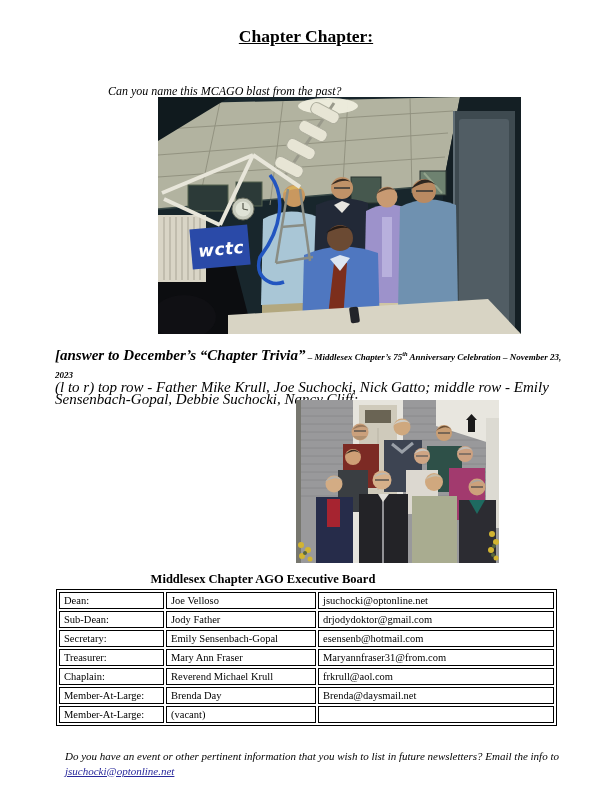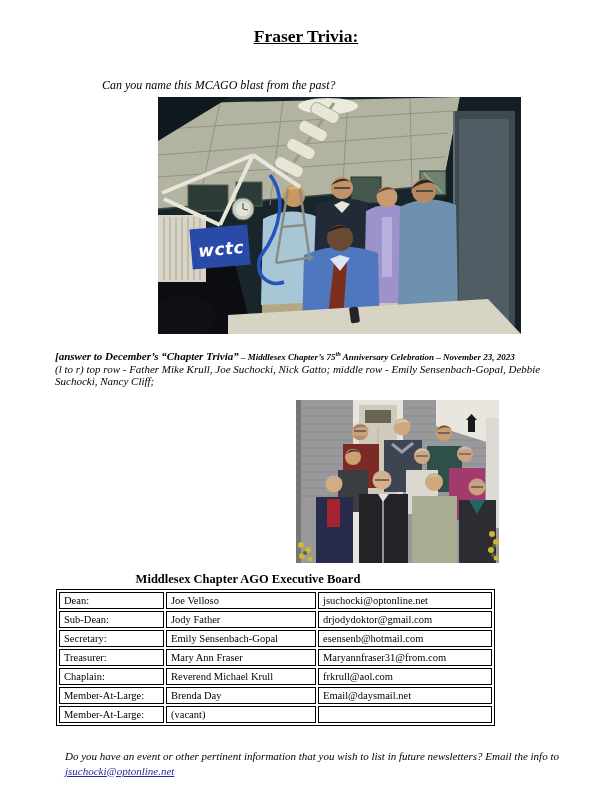--- a/index.html
+++ b/index.html
@@ -5,38 +5,38 @@
   html,body{margin:0;padding:0;background:#fff;}
   .page{
     position:relative;width:612px;height:792px;background:#ffffff;
     font-family:"Liberation Serif", serif;color:#000;overflow:hidden;
   }
   .title{
     position:absolute;top:26px;left:0;width:612px;text-align:center;
     font-size:17.5px;font-weight:bold;text-decoration:underline;margin:0;
   }
   .question{
-    position:absolute;left:92px;top:68px;margin:10px;
+    position:absolute;left:92px;top:68px;margin:16px;
     font-style:italic;font-size:12px;text-align:right;
   }
   .photo{position:absolute;line-height:0;}
   .photo1{left:158px;top:97px;width:363px;height:237px;}
   .photo2{left:296px;top:400px;width:203px;height:163px;}
   .caption{position:absolute;left:55px;top:346px;width:512px;}
   .caption p{margin:0;}
-  .cap-lead{font-size:11px;font-weight:bold;font-style:italic;}
+  .cap-lead{font-size:15px;font-weight:bold;font-style:italic;}
   .cap-tail{font-size:9px;font-weight:bold;font-style:italic;}
   .cap-tail sup{font-size:6.5px;}
-  .cap-small{font-size:11px;font-style:italic;line-height:11.5px;}
+  .cap-small{font-size:15px;font-style:italic;line-height:11.5px;}
   .board-heading{
     position:absolute;top:572px;left:0;width:496px;text-align:center;
-    font-size:12.5px;font-weight:bold;margin:0;
+    font-size:12.5px;font-weight:bold;margin:0;padding-left:15px;
   }
   table.board{
-    position:absolute;left:56px;top:589px;width:439px;
+    position:absolute;left:56px;top:589px;width:501px;
     border-collapse:separate;border-spacing:2px;
     border:1px solid #000;table-layout:fixed;
   }
   table.board td{
     border:1px solid #000;font-size:10.5px;line-height:12px;
     height:13px;padding:1px 4px;vertical-align:middle;
     overflow:hidden;white-space:nowrap;
   }
   .footer{
     position:absolute;left:57px;top:741px;width:505px;margin:8px;
@@ -46,21 +46,21 @@
   svg text.logo{
     font-family:"DejaVu Sans", sans-serif;font-weight:bold;font-style:italic;
     font-size:17px;fill:#ffffff;letter-spacing:0.5px;
   }
 </style>
 </head>
 <body>
 
 <div class="page">
 
-  <h1 class="title">Fraser Trivia:</h1>
+  <h1 class="title">Chapter Chapter:</h1>
 
   <p class="question">Can you name this MCAGO blast from the past?</p>
 
   <div class="photo photo1">
     <svg width="363" height="237" viewBox="0 0 363 237" preserveAspectRatio="none">
       <rect width="363" height="237" fill="#18262c"></rect>
 
       <polygon points="0,38 35,6 302,0 285,88 0,112" fill="#b2b3a0"></polygon>
       <g stroke="#8e8f7d" stroke-width="0.9" fill="none">
         <path d="M0,58 L290,36"></path>
@@ -291,21 +291,21 @@
         <td>Maryannfraser31@from.com</td>
       </tr>
       <tr>
         <td>Chaplain:</td>
         <td>Reverend Michael Krull</td>
         <td>frkrull@aol.com</td>
       </tr>
       <tr>
         <td>Member-At-Large:</td>
         <td>Brenda Day</td>
-        <td>Email@daysmail.net</td>
+        <td>Brenda@daysmail.net</td>
       </tr>
       <tr>
         <td>Member-At-Large:</td>
         <td>(vacant)</td>
         <td></td>
       </tr>
     </tbody>
   </table>
 
   <p class="footer"><span>Do you have an event or other pertinent information that you wish to list in future newsletters? Email the info to  </span><a class="email-link" href="#">jsuchocki@optonline.net</a></p>

